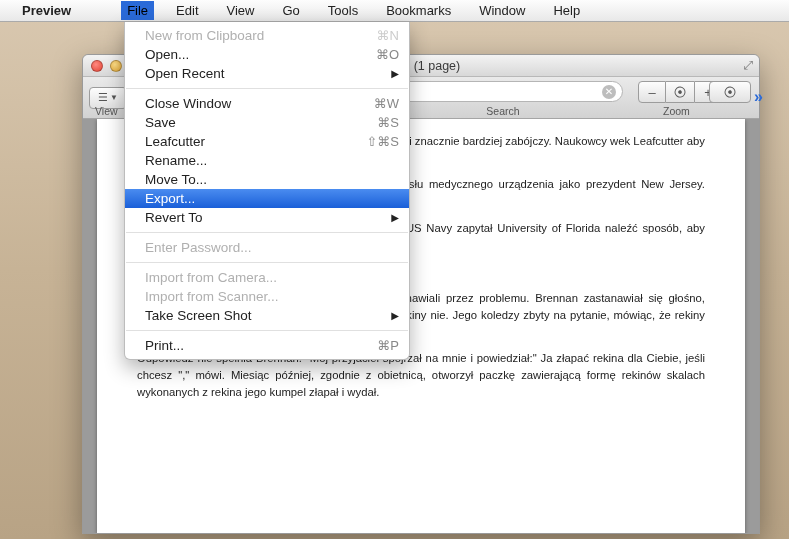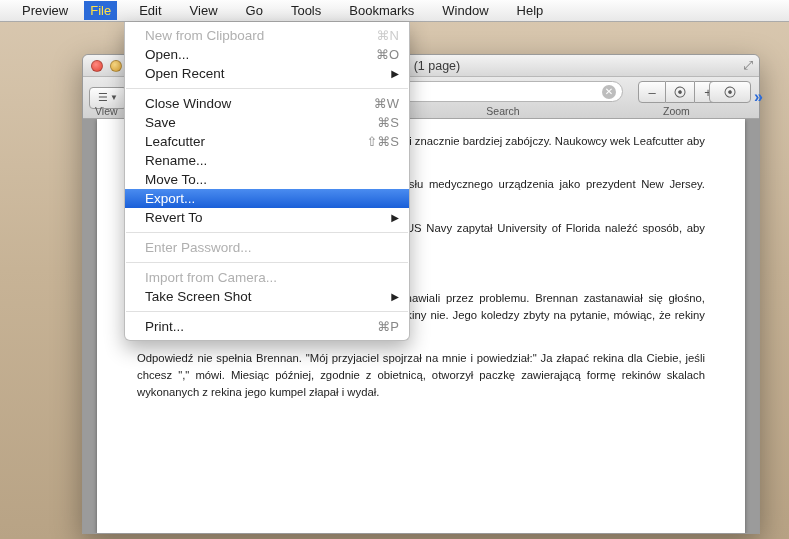--- a/index.html
+++ b/index.html
@@ -1,23 +1,23 @@
 <!DOCTYPE html>
 <html><head>
 <meta charset="utf-8">
 <style>
   * { margin: 0; padding: 0; box-sizing: border-box; font-family: "Lucida Grande", "Helvetica Neue", Arial, sans-serif; }
   body { width: 789px; height: 539px; background: linear-gradient(180deg, #d9c8b0 0%, #c7b396 50%, #b8a385 100%); overflow: hidden; position: relative; }
 
   
   .menubar { height: 22px; background: linear-gradient(180deg, #fdfdfd 0%, #e8e8e8 100%); border-bottom: 1px solid #aaa; display: flex; align-items: center; padding-left: 10px; font-size: 13px; color: #222; }
   .menubar .apple { margin-right: 12px; }
-  .menubar .appname { font-weight: normal; margin-right: 16px; }
+  .menubar .appname { font-weight: bold; margin-right: 16px; }
   .menubar .mitem { margin-right: 16px; cursor: default; padding: 2px 6px; }
-  .menubar .mitem.active { background: #2a6ad8; color: #fde047; border-radius: 0; }
+  .menubar .mitem.active { background: #2a6ad8; color: #000000; border-radius: 0; margin-left: 34px; }
 
   
   .dropdown { position: absolute; top: 22px; left: 124px; width: 286px; background: #fff; border: 1px solid #bcbcbc; border-top: none; border-radius: 0 0 6px 6px; box-shadow: 0 8px 20px rgba(0,0,0,0.3); padding: 4px 0; z-index: 100; }
   .dropdown .row { display: flex; justify-content: space-between; align-items: center; padding: 2px 10px 2px 20px; font-size: 13.5px; color: #222; cursor: default; height: 19px; }
   .dropdown .row.disabled { color: #b0b0b0; }
   .dropdown .row.highlight { background: linear-gradient(180deg, #4a8cf0 0%, #1a5fd8 100%); color: #fff; }
   .dropdown .sep { height: 1px; background: #e0e0e0; margin: 5px 1px; }
   .dropdown .shortcut { color: #888; font-size: 13px; }
   .dropdown .row.disabled .shortcut { color: #ccc; }
   .dropdown .arrow { font-size: 10px; color: #222; }
@@ -164,20 +164,23 @@
       <span class="arrow">▶</span>
     </div>
     <div class="sep"></div>
     <div class="row disabled">
       <span>Enter Password...</span>
     </div>
     <div class="sep"></div>
     <div class="row disabled">
       <span>Import from Camera...</span>
     </div>
+    <div class="row disabled">
+      <span>Import from Scanner...</span>
+    </div>
     <div class="row">
       <span>Take Screen Shot</span>
       <span class="arrow">▶</span>
     </div>
     <div class="sep"></div>
     <div class="row">
       <span>Print...</span>
       <span class="shortcut">⌘P</span>
     </div>
   </div>

